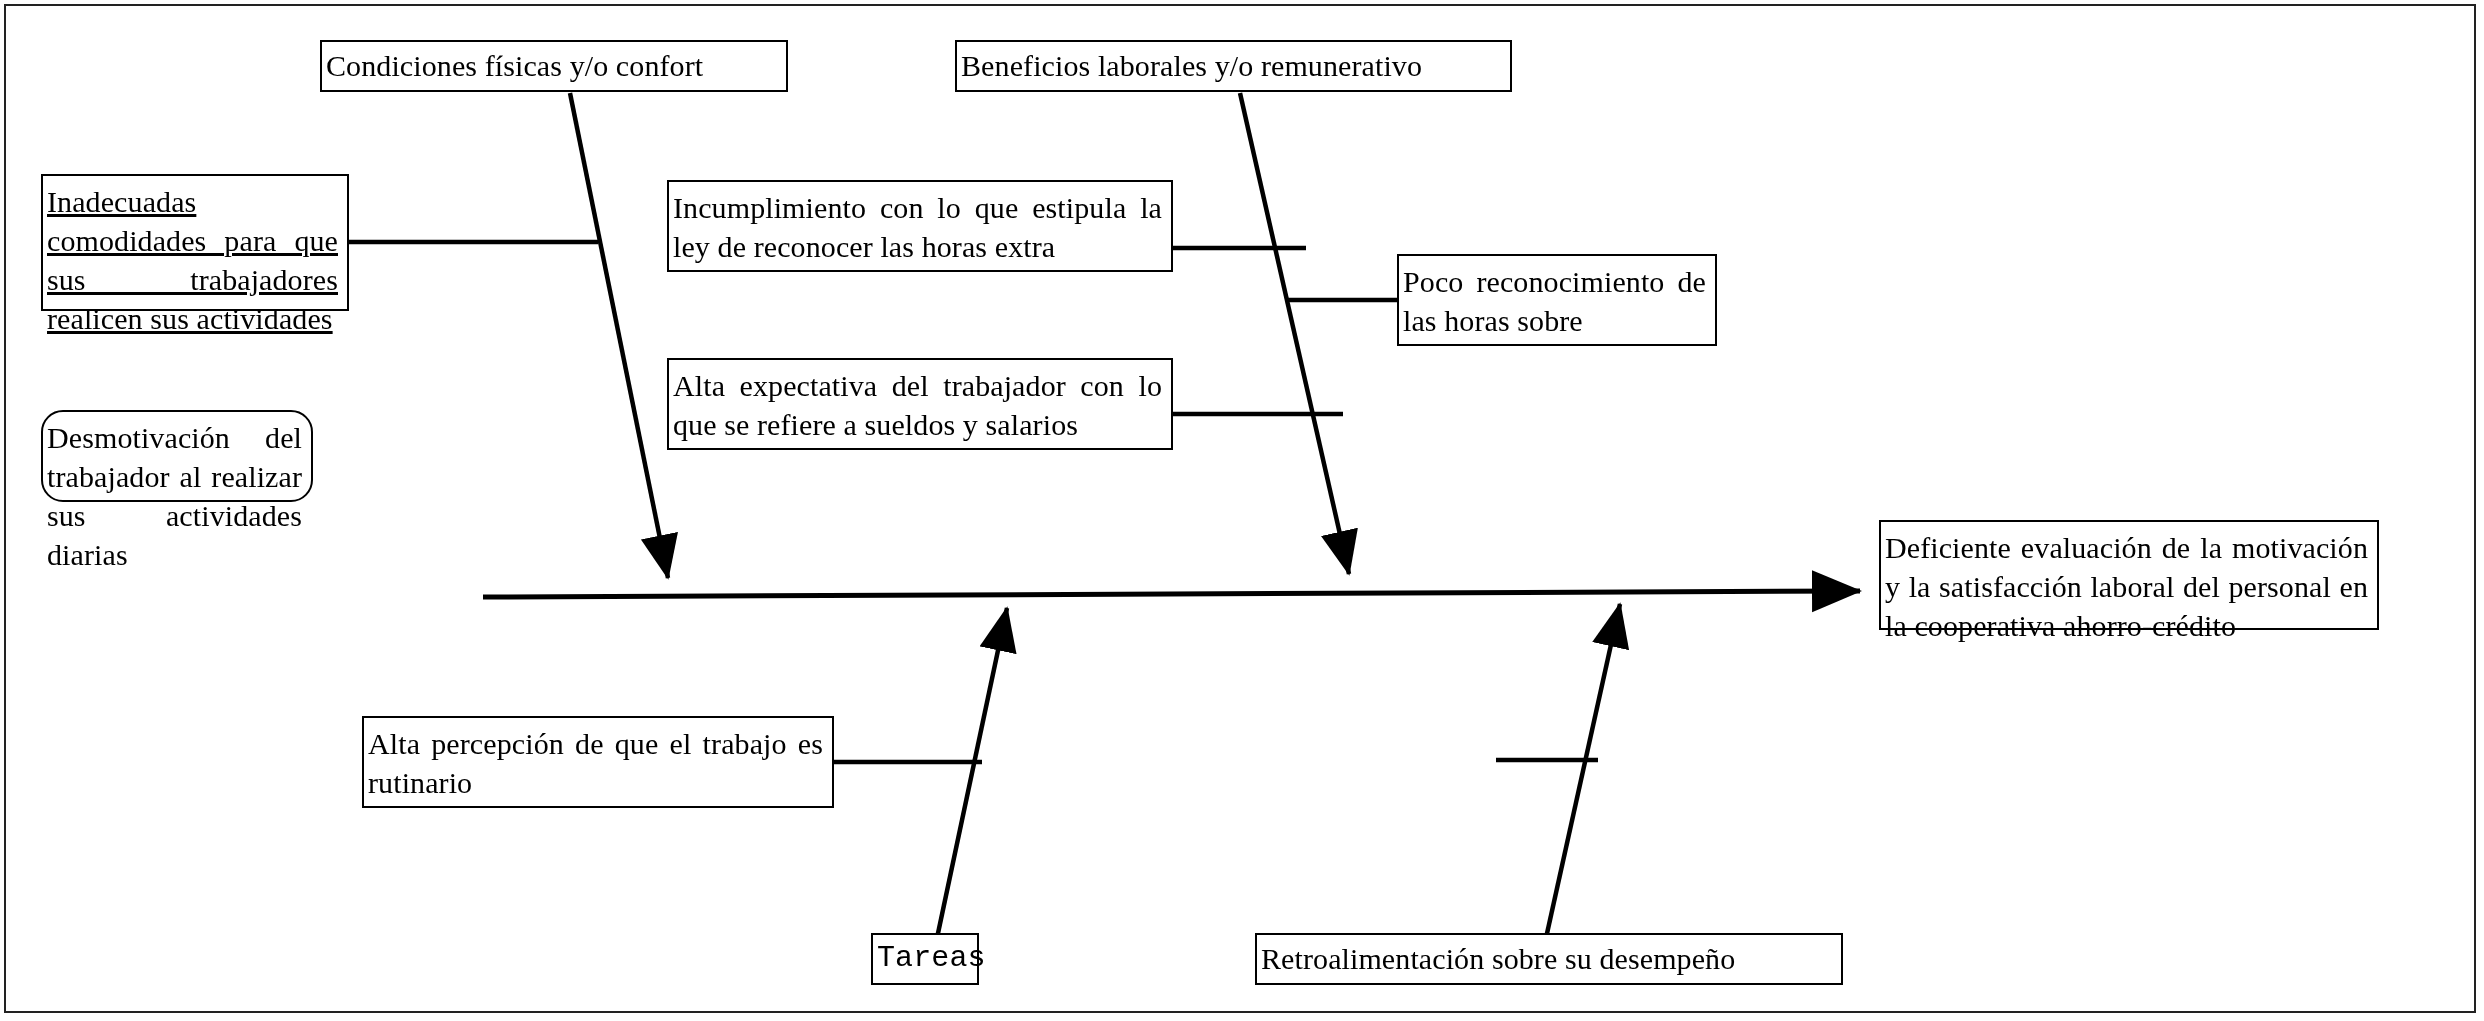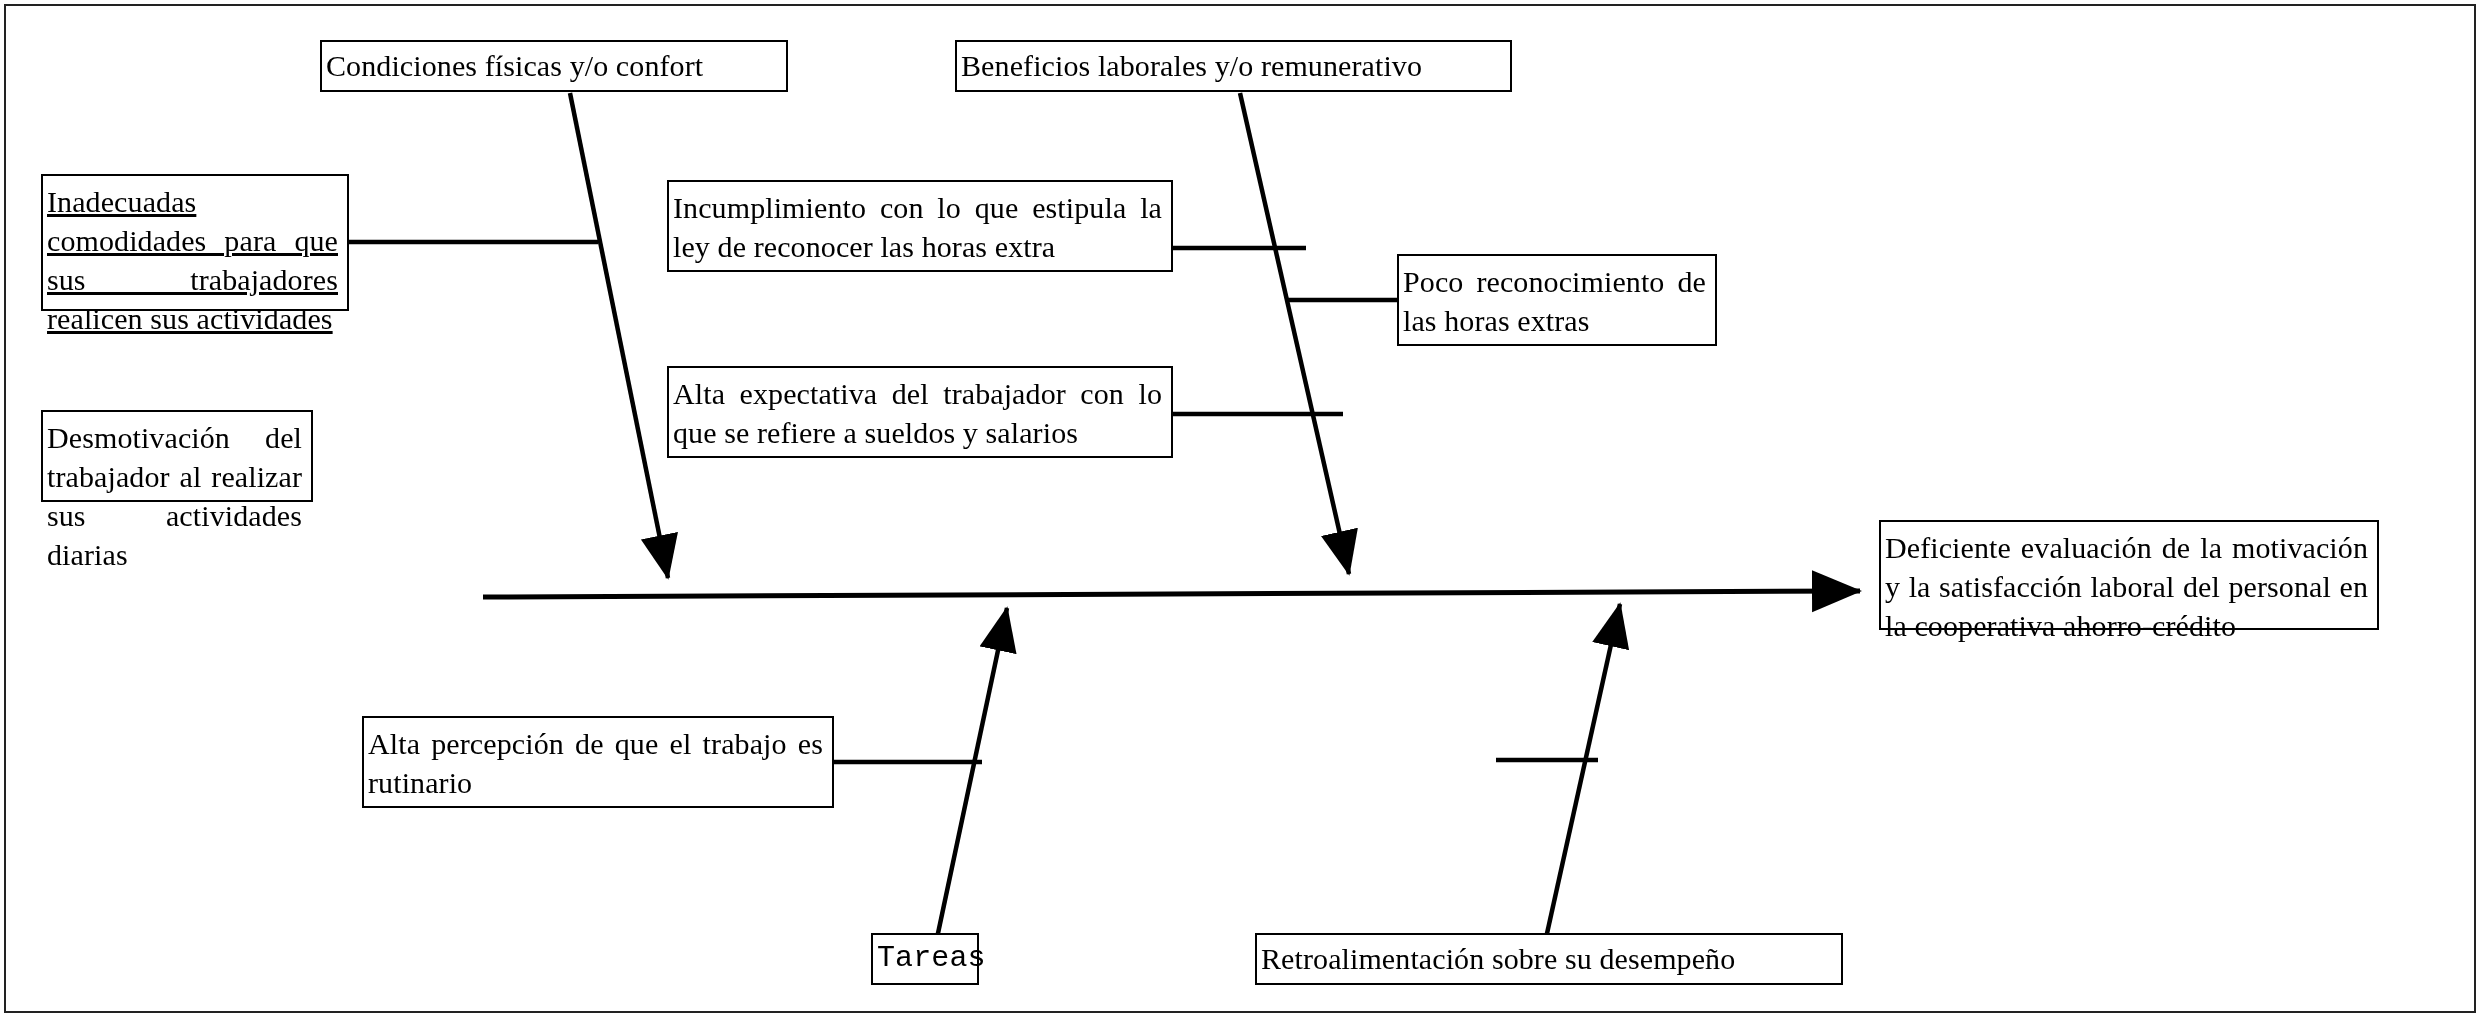--- a/index.html
+++ b/index.html
@@ -97,34 +97,34 @@
   </div>
 
   <div class="node center-txt" style="left:1255px; top:933px; width:588px; height:52px;">
     <span class="txt">Retroalimentación sobre su desempeño</span>
   </div>
 
   <div class="node just" style="left:41px; top:174px; width:308px; height:137px; align-items:flex-start; padding-top:6px;text-decoration:underline;">
     <span class="txt">Inadecuadas comodidades para que sus trabajadores realicen sus actividades</span>
   </div>
 
-  <div class="node just" style="left:41px; top:410px; width:272px; height:92px; align-items:flex-start; padding-top:6px;">
+  <div class="node just" style="left:41px; top:410px; width:272px; height:92px; align-items:flex-start; padding-top:6px;border-radius:22px;">
     <span class="txt">Desmotivación del trabajador al realizar sus actividades diarias</span>
   </div>
 
   <div class="node just" style="left:667px; top:180px; width:506px; height:92px; align-items:flex-start; padding-top:6px;">
     <span class="txt">Incumplimiento con lo que estipula la ley de reconocer las horas extra</span>
   </div>
 
-  <div class="node just" style="left:667px; top:358px; width:506px; height:92px; align-items:center; padding-top:6px;margin-top:8px;">
+  <div class="node just" style="left:667px; top:358px; width:506px; height:92px; align-items:center; padding-top:6px;">
     <span class="txt">Alta expectativa del trabajador con lo que se refiere a sueldos y salarios</span>
   </div>
 
   <div class="node just" style="left:1397px; top:254px; width:320px; height:92px; align-items:flex-start; padding-top:6px;">
-    <span class="txt">Poco reconocimiento de las horas extras</span>
+    <span class="txt">Poco reconocimiento de las horas sobre</span>
   </div>
 
   <div class="node just" style="left:362px; top:716px; width:472px; height:92px; align-items:flex-end; padding-top:6px;">
     <span class="txt">Alta percepción de que el trabajo es rutinario</span>
   </div>
 
 
   <div class="node just" style="left:1879px; top:520px; width:500px; height:110px; align-items:flex-start; padding-top:6px;">
     <span class="txt">Deficiente evaluación de la motivación y la satisfacción laboral del personal en la cooperativa ahorro-crédito</span>
   </div>

